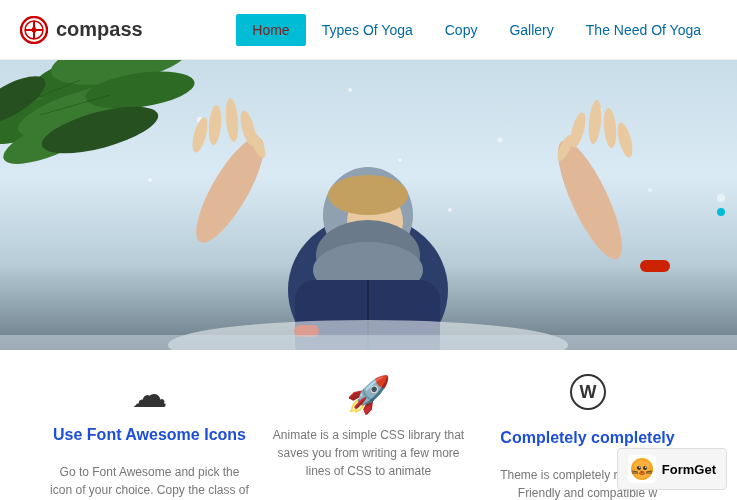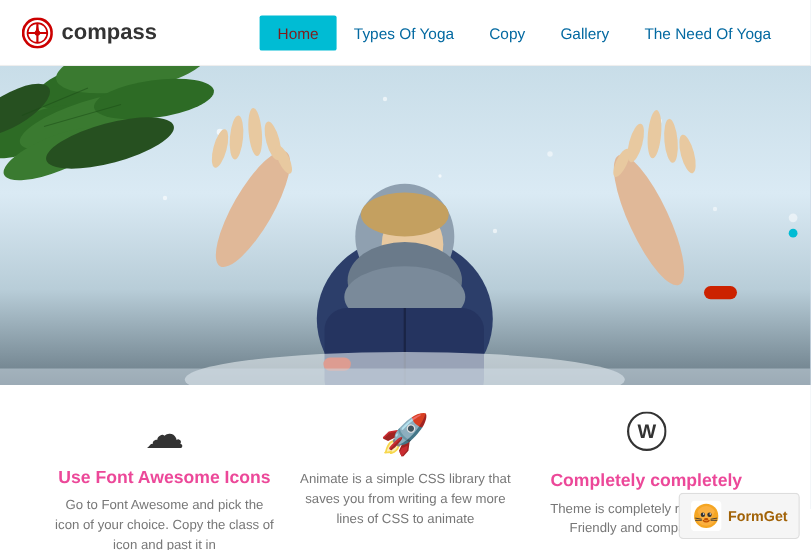--- a/index.html
+++ b/index.html
@@ -93,22 +93,22 @@
       max-width: 200px;
     }
     .feature-icon {
       font-size: 36px;
       color: #333;
       margin-bottom: 10px;
     }
     .feature-title {
       font-size: 16px;
       font-weight: bold;
-      color: #ec4899;
-      margin-bottom: 6px;
+      color: #1d4ed8;
+      margin-bottom: 19px;
     }
     .feature-desc {
       font-size: 12px;
       color: #777;
       line-height: 1.5;
     }
 
     
     .formget-badge {
       position: fixed;
@@ -116,21 +116,21 @@
       right: 10px;
       background: #f5f5f5;
       border: 1px solid #ddd;
       border-radius: 4px;
       padding: 6px 10px;
       display: flex;
       align-items: center;
       gap: 6px;
       font-size: 13px;
       font-weight: bold;
-      color: #a16207;
+      color: #000000;
     }
     .formget-icon {
       width: 28px;
       height: 28px;
     }
 
     
     .hero-svg {
       width: 100%;
       height: 100%;

